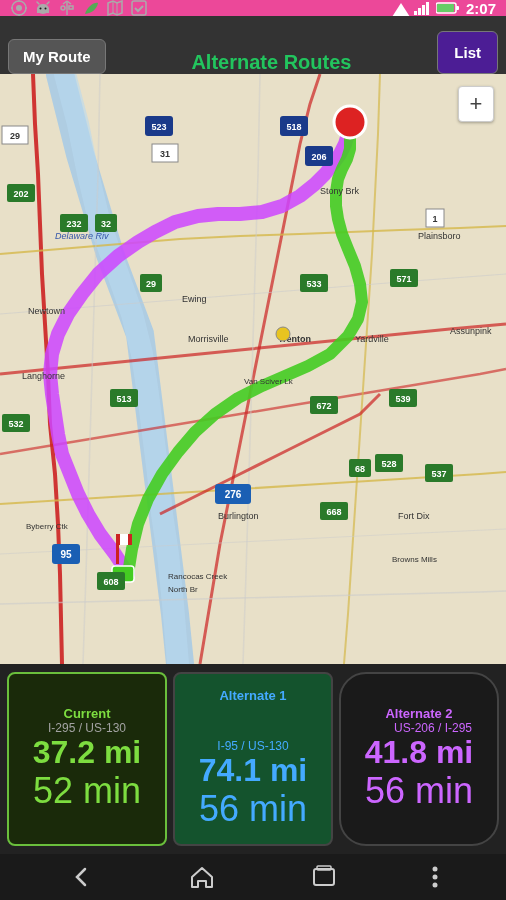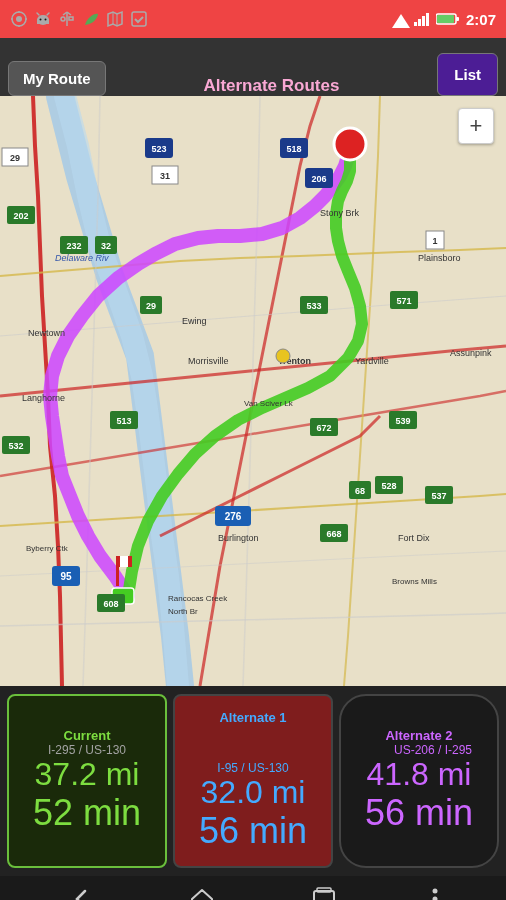--- a/index.html
+++ b/index.html
@@ -8,22 +8,22 @@
       height: 900px;
       background: #1a1a1a;
       font-family: 'Arial', sans-serif;
       overflow: hidden;
       position: relative;
     }
 
     
     .status-bar {
       width: 100%;
-      height: 38px;
-      background: #ef4444;
+      height: 16px;
+      background: #ec4899;
       display: flex;
       align-items: center;
       justify-content: space-between;
       padding: 0 10px;
       position: relative;
       z-index: 100;
     }
     .status-left {
       display: flex;
       gap: 6px;
@@ -44,22 +44,22 @@
       height: 58px;
       background: #333;
       display: flex;
       align-items: flex-end;
       justify-content: space-between;
       padding: 0 8px;
       position: relative;
       z-index: 100;
     }
     .nav-title {
-      color: #f9a8d4;
-      font-size: 17px;
+      color: #22c55e;
+      font-size: 20px;
       font-weight: bold;
       text-align: center;
       flex: 1;
     }
     .btn-my-route {
       background: #555;
       border: 1px solid #777;
       border-radius: 6px;
       color: white;
       font-size: 15px;
@@ -137,21 +137,21 @@
       align-items: center;
       justify-content: center;
       padding: 10px 6px;
     }
     .route-card.current {
       border-color: #6abf3c;
       background: #1a2a0a;
     }
     .route-card.alt1 {
       border-color: #444;
-      background: #7f1d1d;
+      background: #14532d;
       align-items: center;
     }
     .route-card.alt2 {
       border-color: #444;
       background: #1a1a1a;
       border-radius: 27px;
     }
 
     .card-label {
       font-size: 13px;
@@ -164,21 +164,21 @@
     .card-roads {
       font-size: 12px;
       text-align: center;
     }
     .route-card.current .card-roads { color: #a3a3a3; }
     .route-card.alt1 .card-roads { color: #44aaff; margin-top: 36px; }
     .route-card.alt2 .card-roads { color: #cc66ff; margin-left: 28px; }
 
     .card-distance {
       font-size: 32px;
-      font-weight: normal;
+      font-weight: bold;
       line-height: 1.1;
     }
     .route-card.current .card-distance { color: #7ddd40; }
     .route-card.alt1 .card-distance { color: #44aaff; }
     .route-card.alt2 .card-distance { color: #cc66ff; }
 
     .card-time {
       font-size: 36px;
       font-weight: normal;
     }
@@ -445,21 +445,21 @@
   <div class="route-card current">
     <div class="card-label">Current</div>
     <div class="card-roads">I-295 / US-130</div>
     <div class="card-distance">37.2 mi</div>
     <div class="card-time">52 min</div>
   </div>
 
   <div class="route-card alt1">
     <div class="card-label">Alternate 1</div>
     <div class="card-roads">I-95 / US-130</div>
-    <div class="card-distance">32.0 mi</div>
+    <div class="card-distance">74.1 mi</div>
     <div class="card-time">56 min</div>
   </div>
 
   <div class="route-card alt2">
     <div class="card-label">Alternate 2</div>
     <div class="card-roads">US-206 / I-295</div>
     <div class="card-distance">41.8 mi</div>
     <div class="card-time">56 min</div>
   </div>
 

